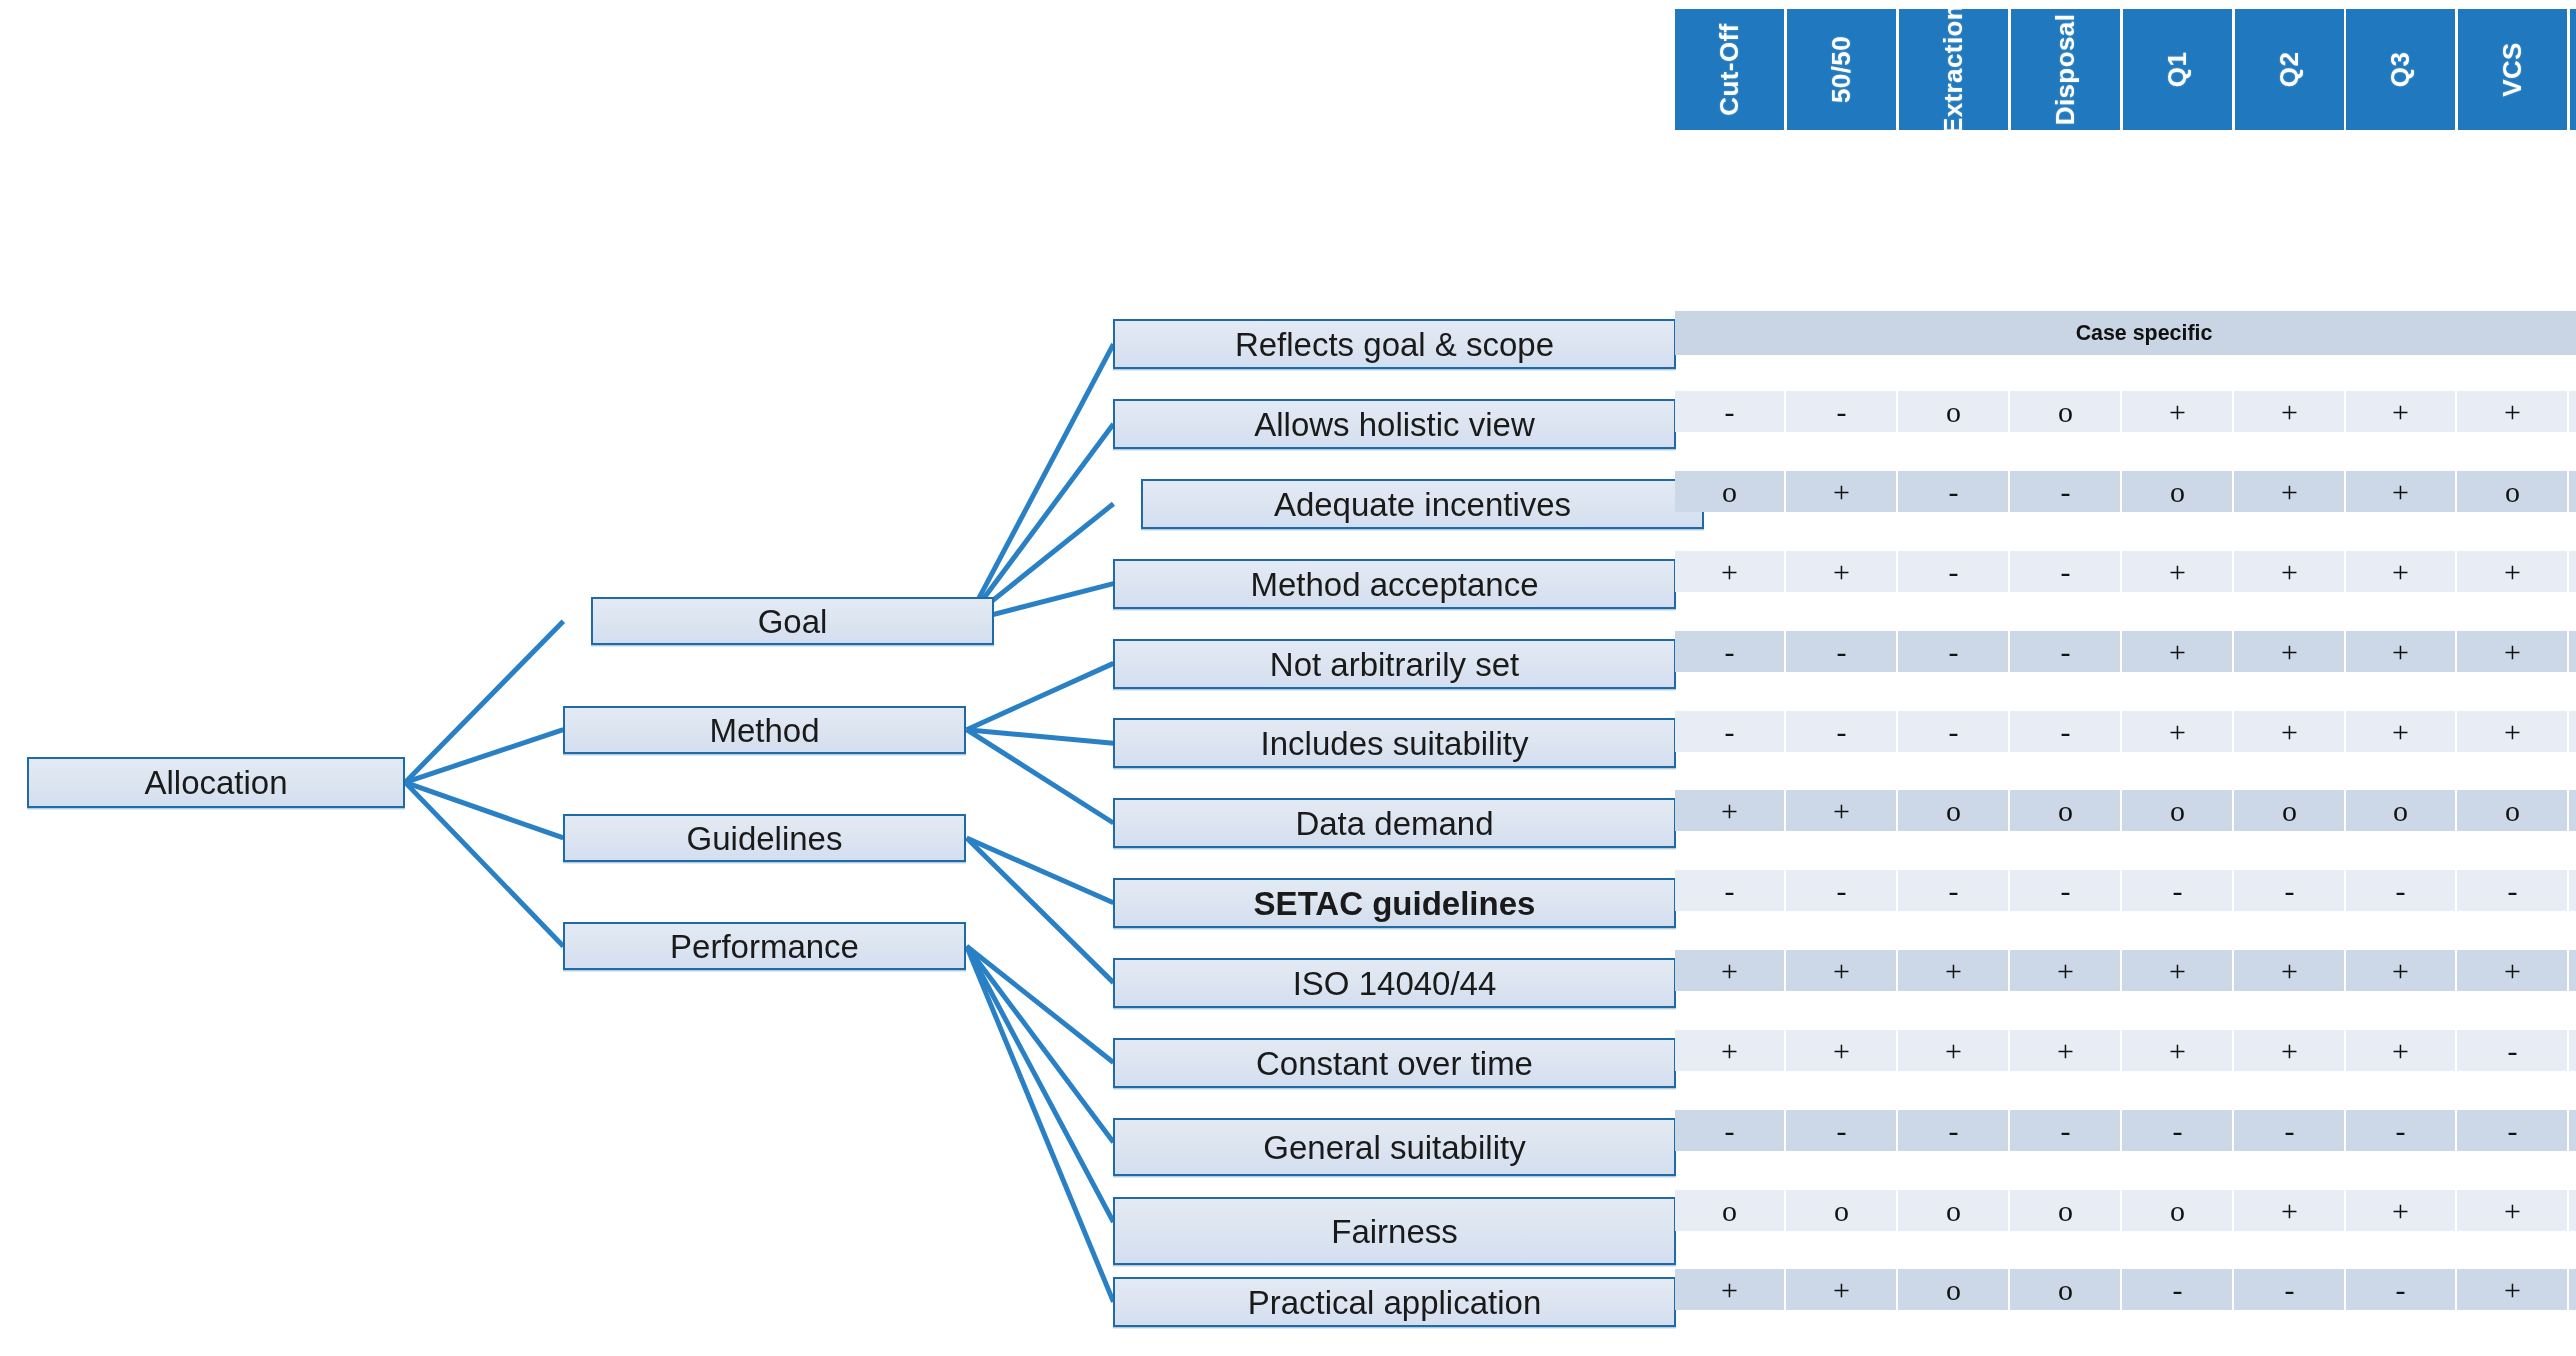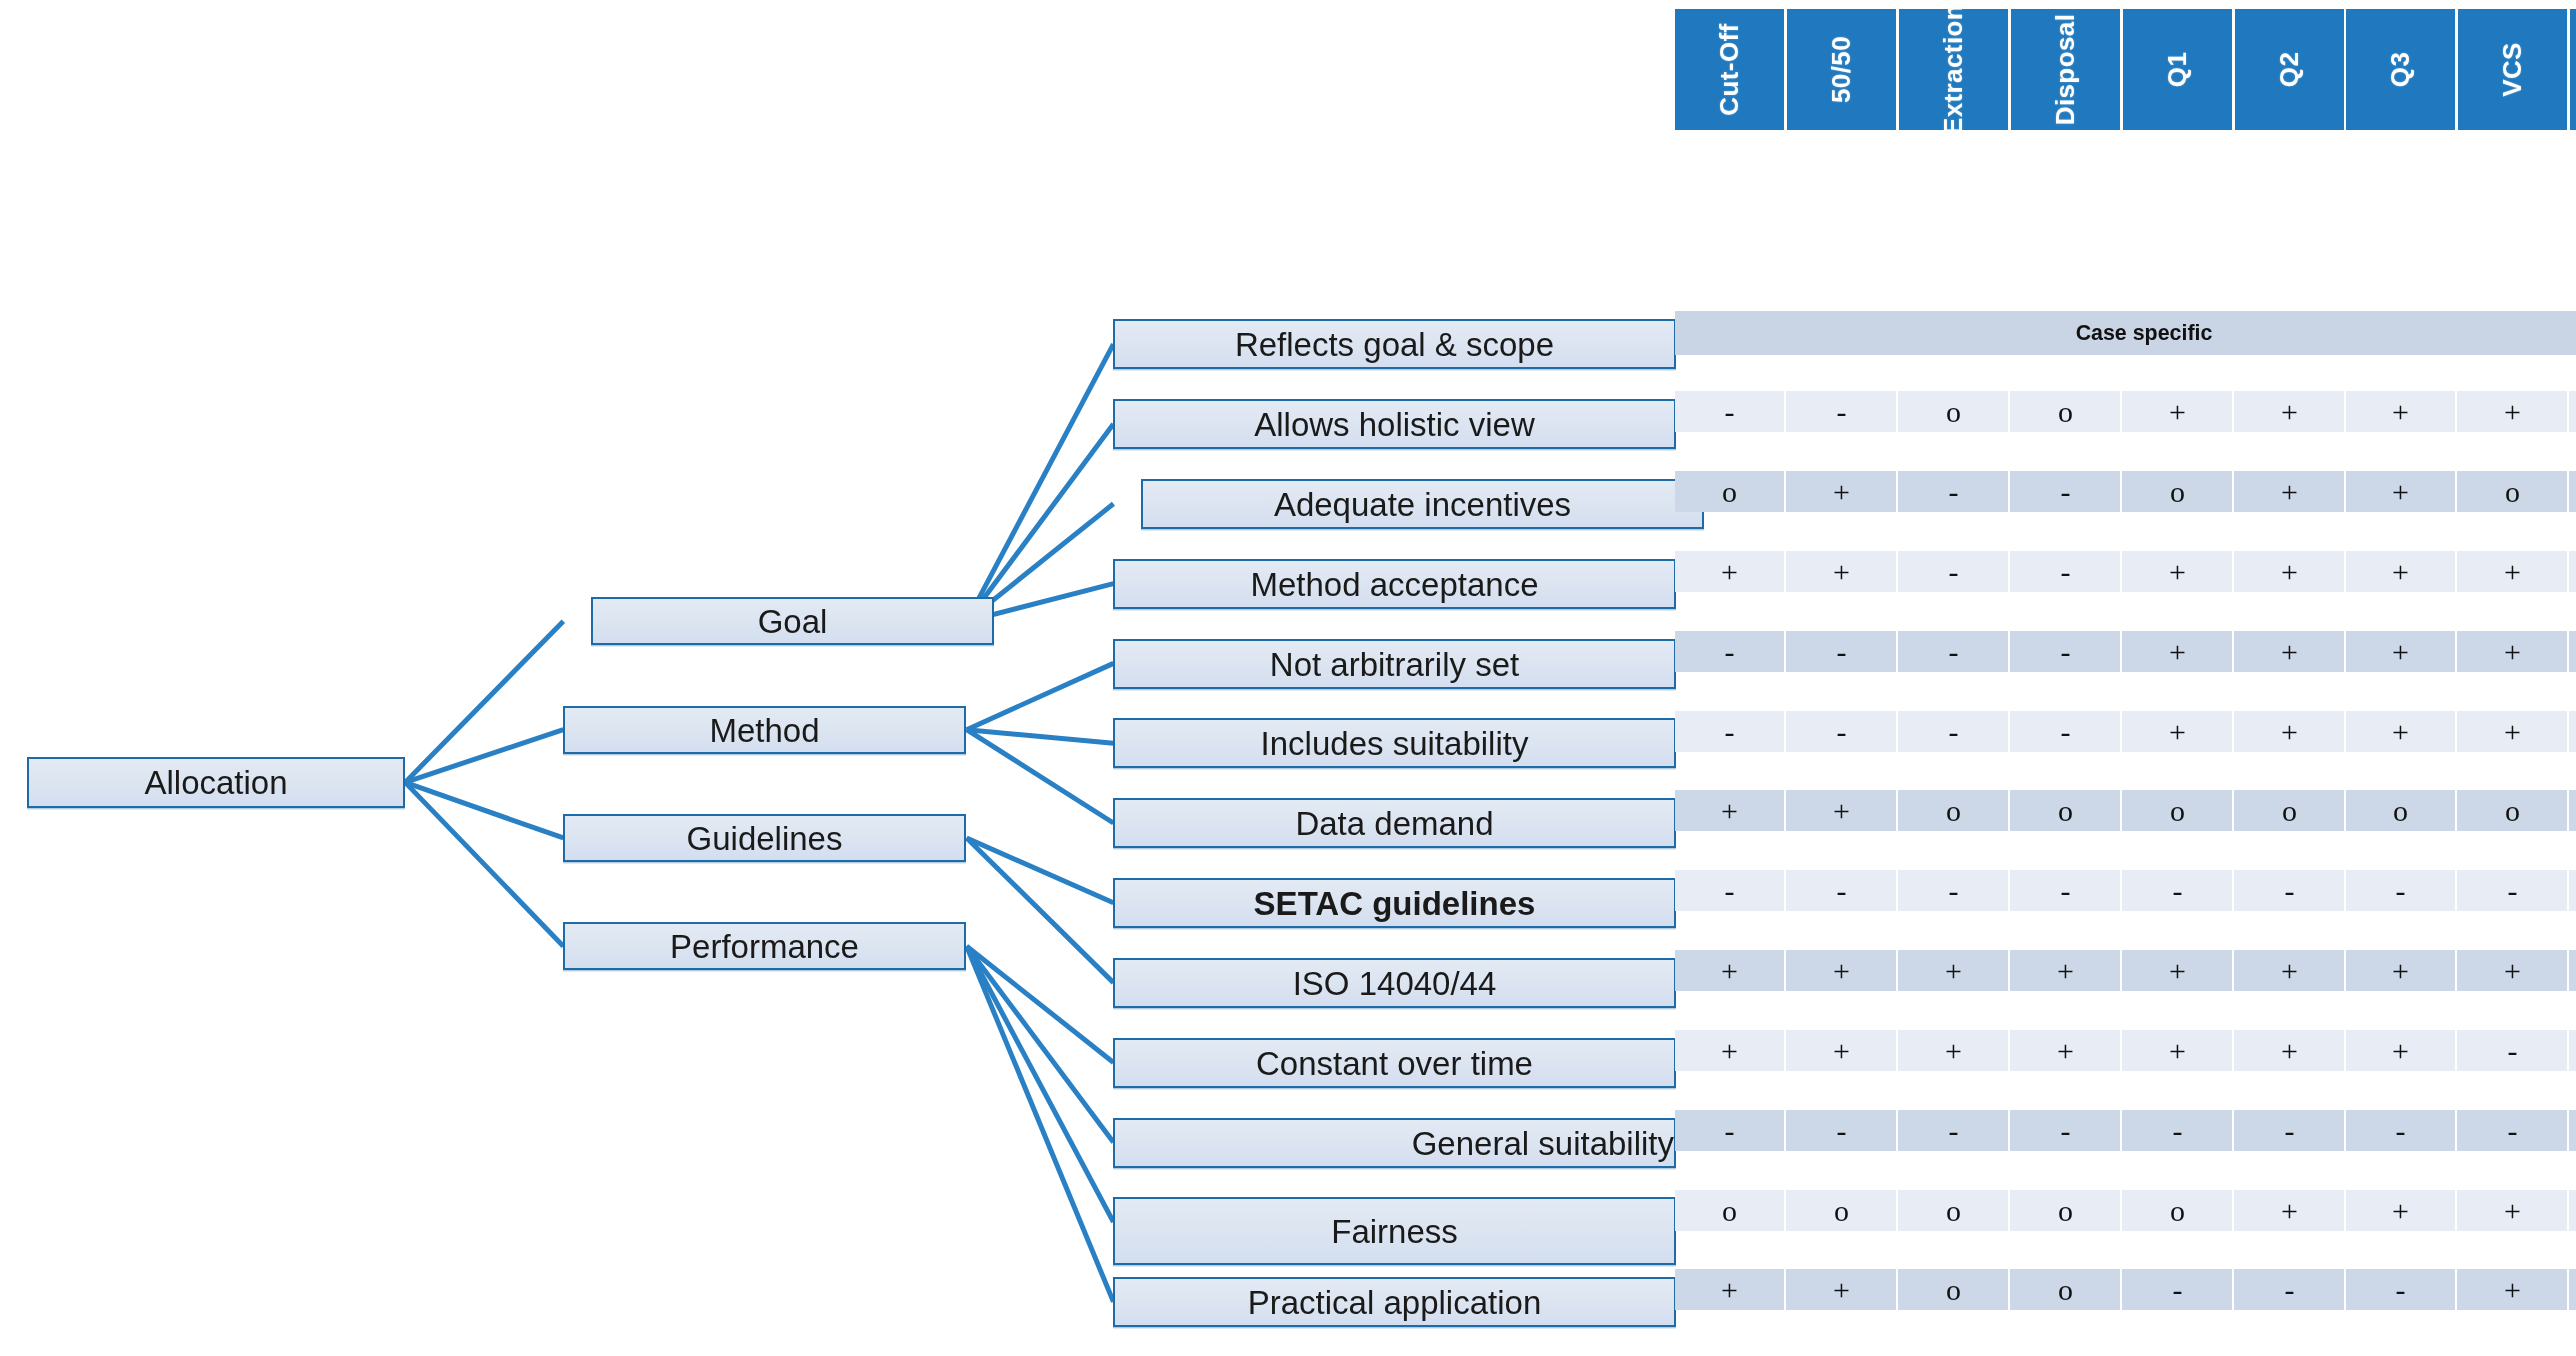--- a/index.html
+++ b/index.html
@@ -125,21 +125,21 @@
       </div>
       <div class="node node-crit" style="left: 1113px; top: 878px; width: 563px; height: 50px; font-size: 33px; font-weight: bold;">
         <span>SETAC guidelines</span>
       </div>
       <div class="node node-crit" style="left: 1113px; top: 958px; width: 563px; height: 50px; font-size: 33px;">
         <span>ISO 14040/44</span>
       </div>
       <div class="node node-crit" style="left: 1113px; top: 1038px; width: 563px; height: 50px; font-size: 33px;">
         <span>Constant over time</span>
       </div>
-      <div class="node node-crit" style="left: 1113px; top: 1118px; width: 563px; height: 50px; font-size: 33px; justify-content: flex-end;">
+      <div class="node node-crit" style="left: 1113px; top: 1118px; width: 563px; height: 58px; font-size: 33px;">
         <span>General suitability</span>
       </div>
       <div class="node node-crit" style="left: 1113px; top: 1197px; width: 563px; height: 68px; font-size: 33px;">
         <span>Fairness</span>
       </div>
       <div class="node node-crit" style="left: 1113px; top: 1277px; width: 563px; height: 50px; font-size: 33px;">
         <span>Practical application</span>
       </div>
     </div>
 

